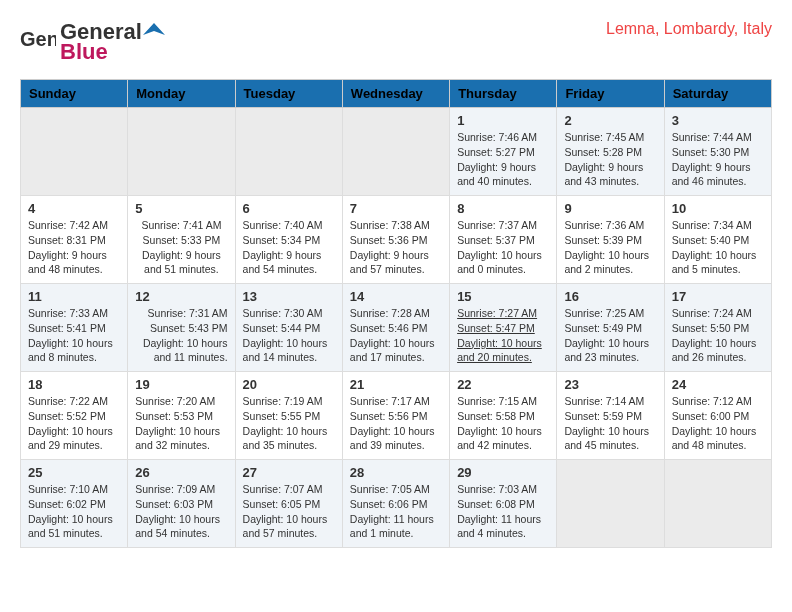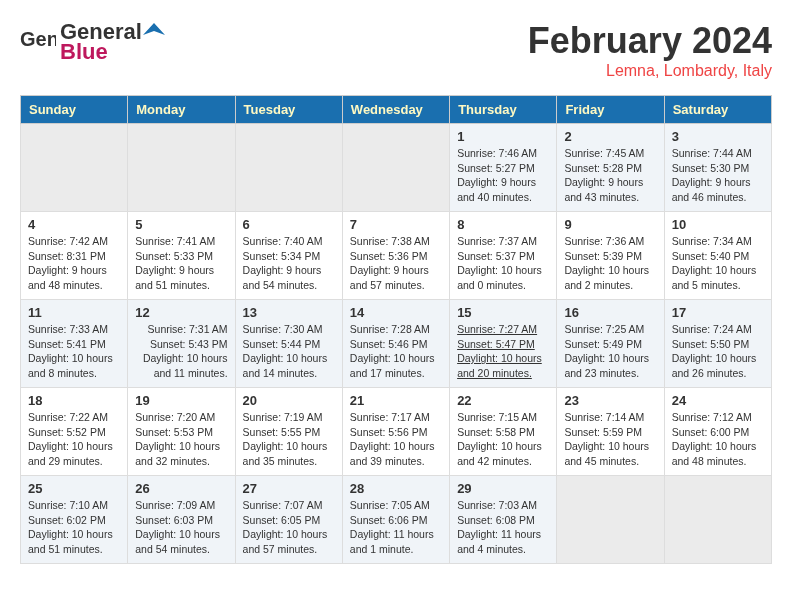--- a/index.html
+++ b/index.html
@@ -33,21 +33,21 @@
       font-size: 16px;
       color: #ef4444;
     }
     .calendar {
       width: 100%;
       border-collapse: collapse;
       table-layout: fixed;
     }
     .calendar th {
       background-color: #1a6faf;
-      color: #fef9c3;
+      color: #000000;
       text-align: left;
       padding: 6px 8px;
       font-size: 13px;
       border: 1px solid #ccc;
     }
     .calendar td {
       vertical-align: top;
       padding: 5px 7px;
       border: 1px solid #ddd;
       font-size: 11px;
@@ -89,21 +89,20 @@
       <div style="display:flex;align-items:center;">
         <span style="font-size:22px;font-weight:bold;color:#333;">General</span>
         <svg width="22" height="22" viewBox="0 0 22 22" style="margin-left:1px;">
           <polygon points="11,2 22,14 11,10 0,14" fill="#1a6faf"></polygon>
         </svg>
       </div>
       <span style="font-size:22px;font-weight:bold;color:#be185d;margin-top:-4px;">Blue</span>
     </div>
   </div>
   <div class="title-area">
-    <div class="month-title">February 2024</div>
     <div class="location-title">Lemna, Lombardy, Italy</div>
   </div>
 </div>
 
 <table class="calendar">
   <thead>
     <tr>
     <th>Sunday</th>
         <th>Monday</th>
         <th>Tuesday</th>
@@ -144,21 +143,21 @@
       <tr>
         <td>
           <span class="day-num">4</span>
           <div class="day-info" style="white-space: pre-line;">Sunrise: 7:42 AM
 Sunset: 8:31 PM
 Daylight: 9 hours
 and 48 minutes.</div>
         </td>
         <td>
           <span class="day-num">5</span>
-          <div class="day-info" style="white-space: pre-line;">Sunrise: 7:41 AM
+          <div class="day-info" style="white-space: pre-line; text-align: center;">Sunrise: 7:41 AM
 Sunset: 5:33 PM
 Daylight: 9 hours
 and 51 minutes.</div>
         </td>
         <td>
           <span class="day-num">6</span>
           <div class="day-info" style="white-space: pre-line;">Sunrise: 7:40 AM
 Sunset: 5:34 PM
 Daylight: 9 hours
 and 54 minutes.</div>

